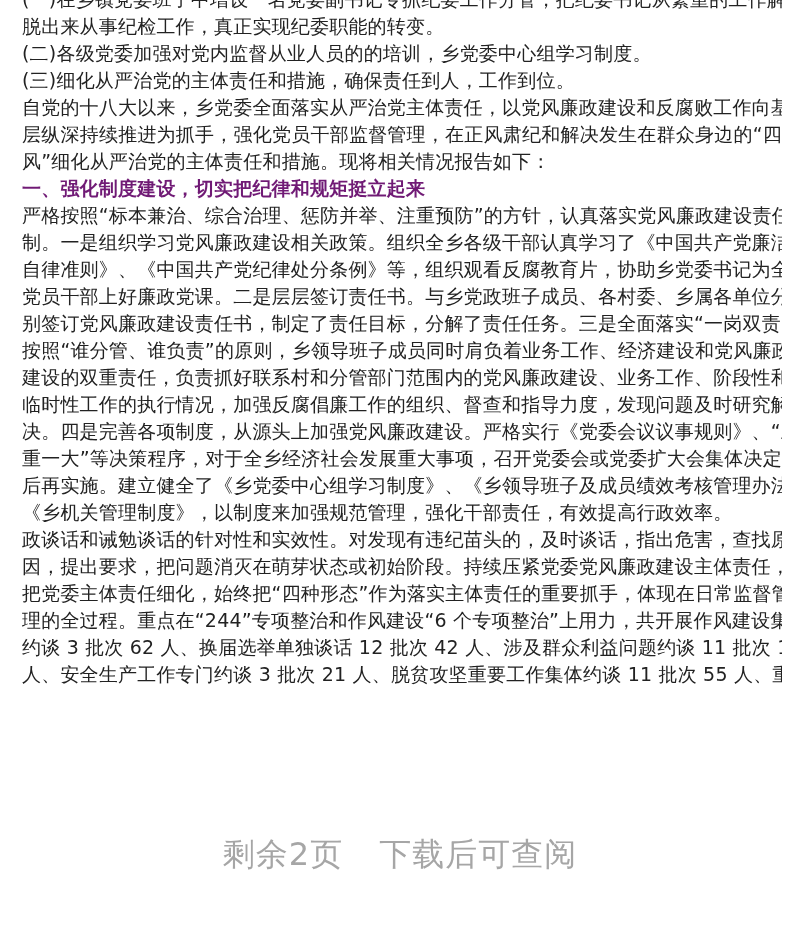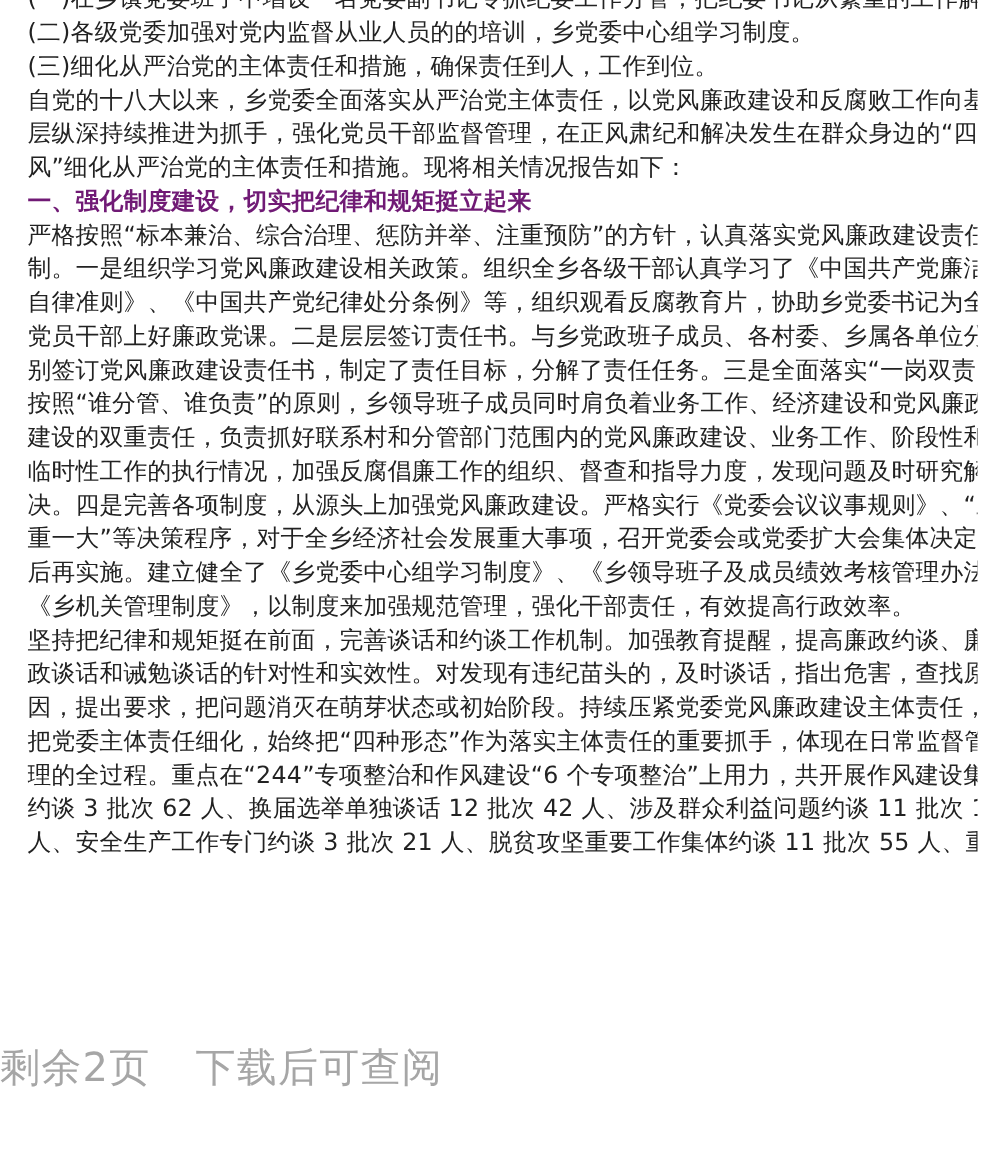--- a/index.html
+++ b/index.html
@@ -35,52 +35,53 @@
     }
     .heading {
       font-weight: bold;
       color: #701a75;
     }
     .footer {
       position: absolute;
       left: 0;
       top: 833px;
       width: 800px;
+      text-align: center;
       font-size: 32px;
       color: #a6a6a6;
       letter-spacing: 1px;
     }
     .footer span + span {
       margin-left: 36px;
     }
   </style>
 </head>
 <body>
 
 <div class="doc">
   <div class="line justify">(一)在乡镇党委班子中增设一名党委副书记专抓纪委工作分管，把纪委书记从繁重的工作解</div>
+  <div class="line">脱出来从事纪检工作，真正实现纪委职能的转变。</div>
   <div class="line">(二)各级党委加强对党内监督从业人员的的培训，乡党委中心组学习制度。</div>
   <div class="line">(三)细化从严治党的主体责任和措施，确保责任到人，工作到位。</div>
   <div class="line justify">自党的十八大以来，乡党委全面落实从严治党主体责任，以党风廉政建设和反腐败工作向基</div>
   <div class="line justify">层纵深持续推进为抓手，强化党员干部监督管理，在正风肃纪和解决发生在群众身边的“四</div>
   <div class="line">风”细化从严治党的主体责任和措施。现将相关情况报告如下：</div>
   <div class="line heading">一、强化制度建设，切实把纪律和规矩挺立起来</div>
   <div class="line justify">严格按照“标本兼治、综合治理、惩防并举、注重预防”的方针，认真落实党风廉政建设责任</div>
   <div class="line justify">制。一是组织学习党风廉政建设相关政策。组织全乡各级干部认真学习了《中国共产党廉洁</div>
   <div class="line justify">自律准则》、《中国共产党纪律处分条例》等，组织观看反腐教育片，协助乡党委书记为全乡</div>
   <div class="line justify">党员干部上好廉政党课。二是层层签订责任书。与乡党政班子成员、各村委、乡属各单位分</div>
   <div class="line justify">别签订党风廉政建设责任书，制定了责任目标，分解了责任任务。三是全面落实“一岗双责”。</div>
   <div class="line justify">按照“谁分管、谁负责”的原则，乡领导班子成员同时肩负着业务工作、经济建设和党风廉政</div>
   <div class="line justify">建设的双重责任，负责抓好联系村和分管部门范围内的党风廉政建设、业务工作、阶段性和</div>
   <div class="line justify">临时性工作的执行情况，加强反腐倡廉工作的组织、督查和指导力度，发现问题及时研究解</div>
   <div class="line justify">决。四是完善各项制度，从源头上加强党风廉政建设。严格实行《党委会议议事规则》、“三</div>
   <div class="line justify">重一大”等决策程序，对于全乡经济社会发展重大事项，召开党委会或党委扩大会集体决定</div>
   <div class="line justify">后再实施。建立健全了《乡党委中心组学习制度》、《乡领导班子及成员绩效考核管理办法》、</div>
   <div class="line">《乡机关管理制度》，以制度来加强规范管理，强化干部责任，有效提高行政效率。</div>
-  <div class="line justify">坚持把纪律和规矩挺在前面，完善谈话和约谈工作机制。加强教育提醒，提高廉政约谈、廉</div>
   <div class="line justify">政谈话和诫勉谈话的针对性和实效性。对发现有违纪苗头的，及时谈话，指出危害，查找原</div>
   <div class="line justify">因，提出要求，把问题消灭在萌芽状态或初始阶段。持续压紧党委党风廉政建设主体责任，</div>
   <div class="line justify">把党委主体责任细化，始终把“四种形态”作为落实主体责任的重要抓手，体现在日常监督管</div>
   <div class="line justify">理的全过程。重点在“244”专项整治和作风建设“6 个专项整治”上用力，共开展作风建设集体</div>
   <div class="line justify">约谈 3 批次 62 人、换届选举单独谈话 12 批次 42 人、涉及群众利益问题约谈 11 批次 19</div>
   <div class="line justify">人、安全生产工作专门约谈 3 批次 21 人、脱贫攻坚重要工作集体约谈 11 批次 55 人、重点</div>
 </div>
 
 <div class="footer">
   <span>剩余2页</span><span>下载后可查阅</span>

